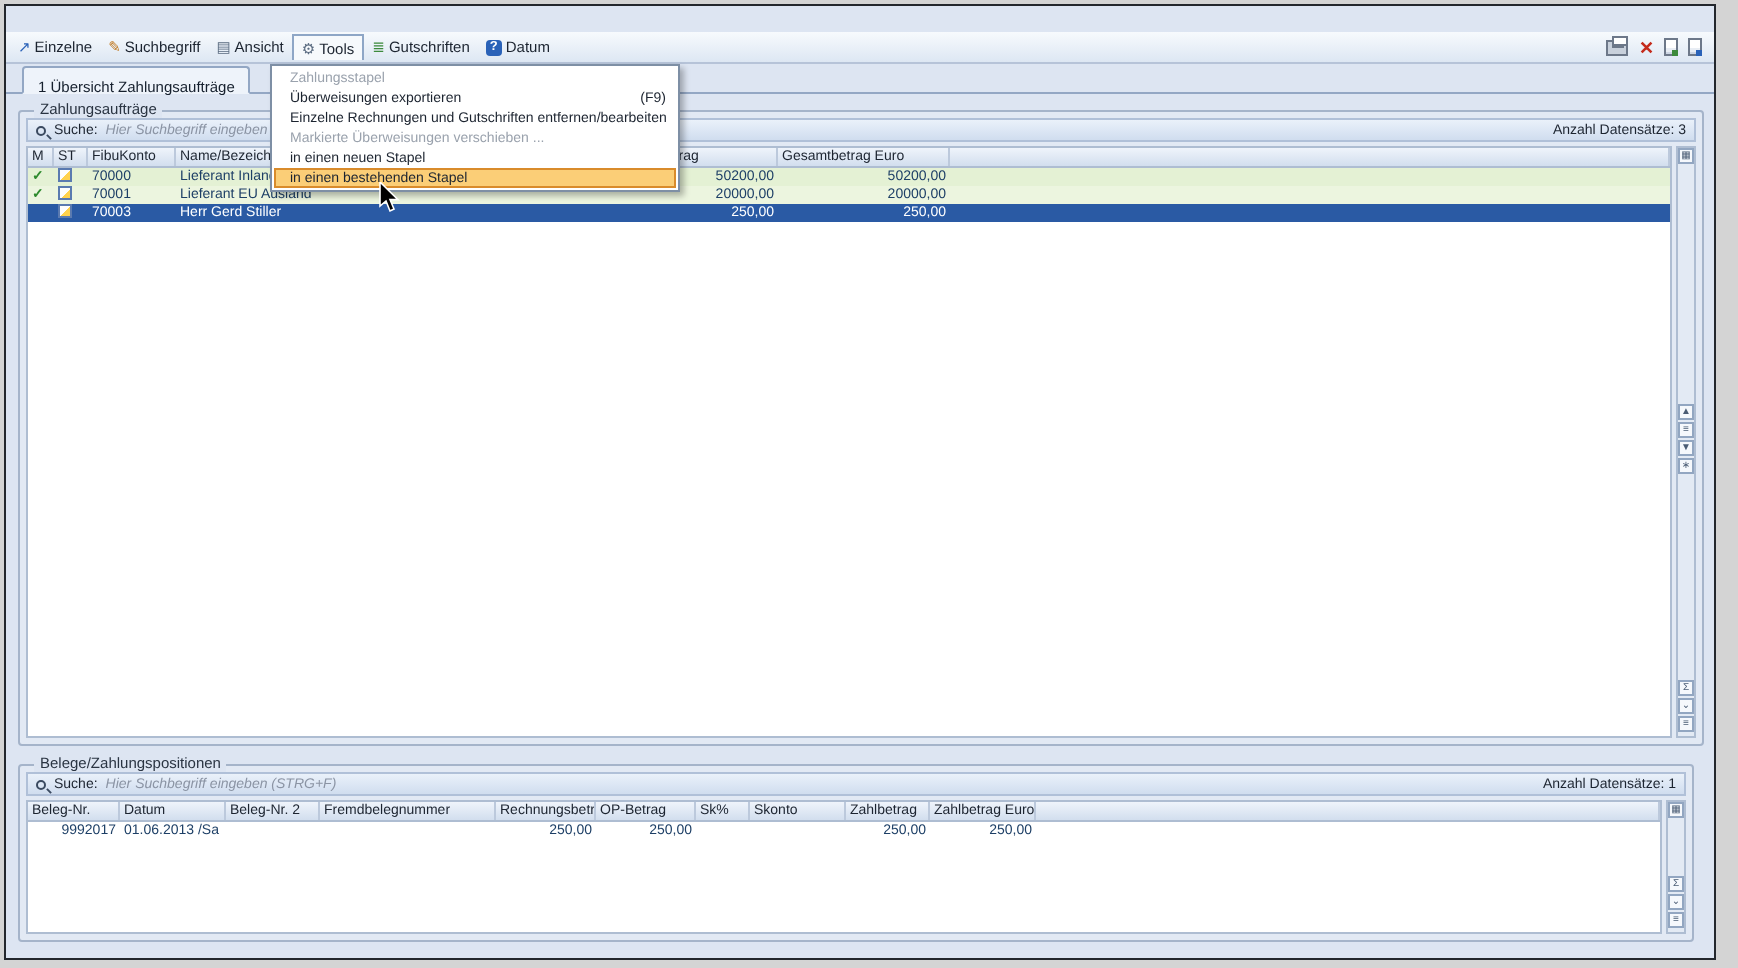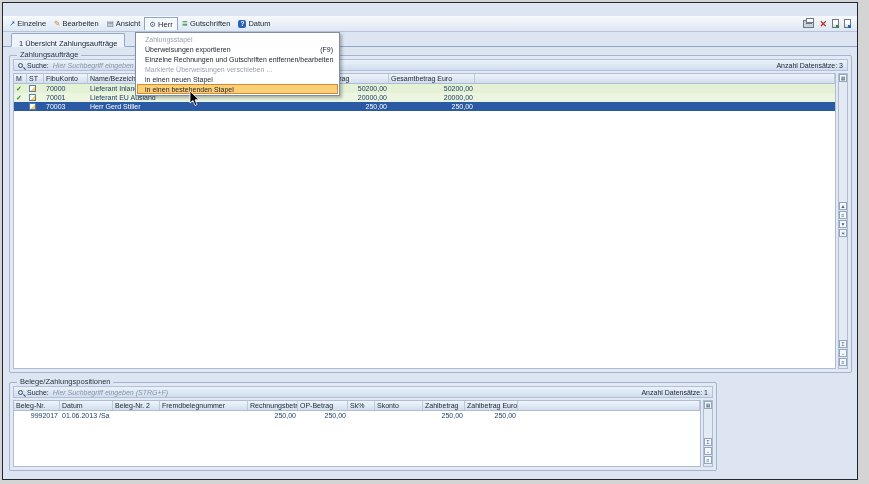--- a/index.html
+++ b/index.html
@@ -47,21 +47,21 @@
   .icon-doc.green::after { content:""; position:absolute; right:-1px; bottom:-1px; width:3px; height:3px; background:#3c8a3c; }
   .icon-doc.blue::after { content:""; position:absolute; right:-1px; bottom:-1px; width:3px; height:3px; background:#2a62b8; }
   
   .tabstrip { position: absolute; left: 0; right: 0; top: 30px; height: 14px; border-bottom: 1px solid #93a7c4; }
   .tab { position: absolute; left: 8px; bottom: -1px; height: 14px; background: #eef3fa;
          border: 1px solid #93a7c4; border-bottom: 1px solid #eef3fa; border-radius: 2px 2px 0 0;
          font-size: 7.5px; line-height: 12px; padding: 4px 7px; color: #16202e; text-align: right; }
   
   .group { position: absolute; border: 1px solid #a5b4ca; border-radius: 2px; background: #e2e9f4; }
   .group1 { left: 6px; top: 52px; width: 843px; height: 318px; }
-  .group2 { left: 6px; top: 379px; width: 708px; height: 89px; }
+  .group2 { left: 6px; top: 379px; width: 838px; height: 89px; }
   .legend { position: absolute; top: -6px; left: 7px; background: #dde5f2; padding: 0 3px;
             font-size: 7.5px; color: #2a3442; line-height: 10px; text-align: center; }
   .search-bar { position: absolute; left: 3px; right: 3px; top: 3px; height: 12px;
                 background: linear-gradient(#eaf1fa, #d0ddef); border: 1px solid #b0c0d8;
                 display: flex; align-items: center; gap: 4px; padding: 0 4px; font-size: 7px; color: #1c2430; }
   .icon-search { width: 5px; height: 5px; border: 1px solid #3a4a60; border-radius: 50%; position: relative; flex: none; }
   .icon-search::after { content:""; position:absolute; left:4px; top:4px; width:3px; height:1px; background:#3a4a60; transform: rotate(45deg); }
   .search-placeholder { font-style: italic; color: #8b94a4; }
   .count { margin-left: auto; color: #1c2430; }
   .table-wrap { position: absolute; left: 3px; right: 15px; top: 17px; bottom: 3px;
@@ -111,29 +111,29 @@
 <div class="window">
 
 
   <div class="menubar">
     <span class="menu-item">
       <span class="mi-icon mi-blue">↗</span>
       <span>Einzelne</span>
     </span>
     <span class="menu-item">
       <span class="mi-icon mi-orange">✎</span>
-      <span>Bearbeiten</span>
+      <span>Suchbegriff</span>
     </span>
     <span class="menu-item">
       <span class="mi-icon mi-gray">▤</span>
       <span>Ansicht</span>
     </span>
     <span class="menu-item active">
       <span class="mi-icon mi-gray">⚙</span>
-      <span>Herr</span>
+      <span>Tools</span>
     </span>
     <span class="menu-item">
       <span class="mi-icon mi-green">≣</span>
       <span>Gutschriften</span>
     </span>
     <span class="menu-item">
       <span class="mi-help">?</span>
       <span>Datum</span>
     </span>
     <span class="toolbar-right">

